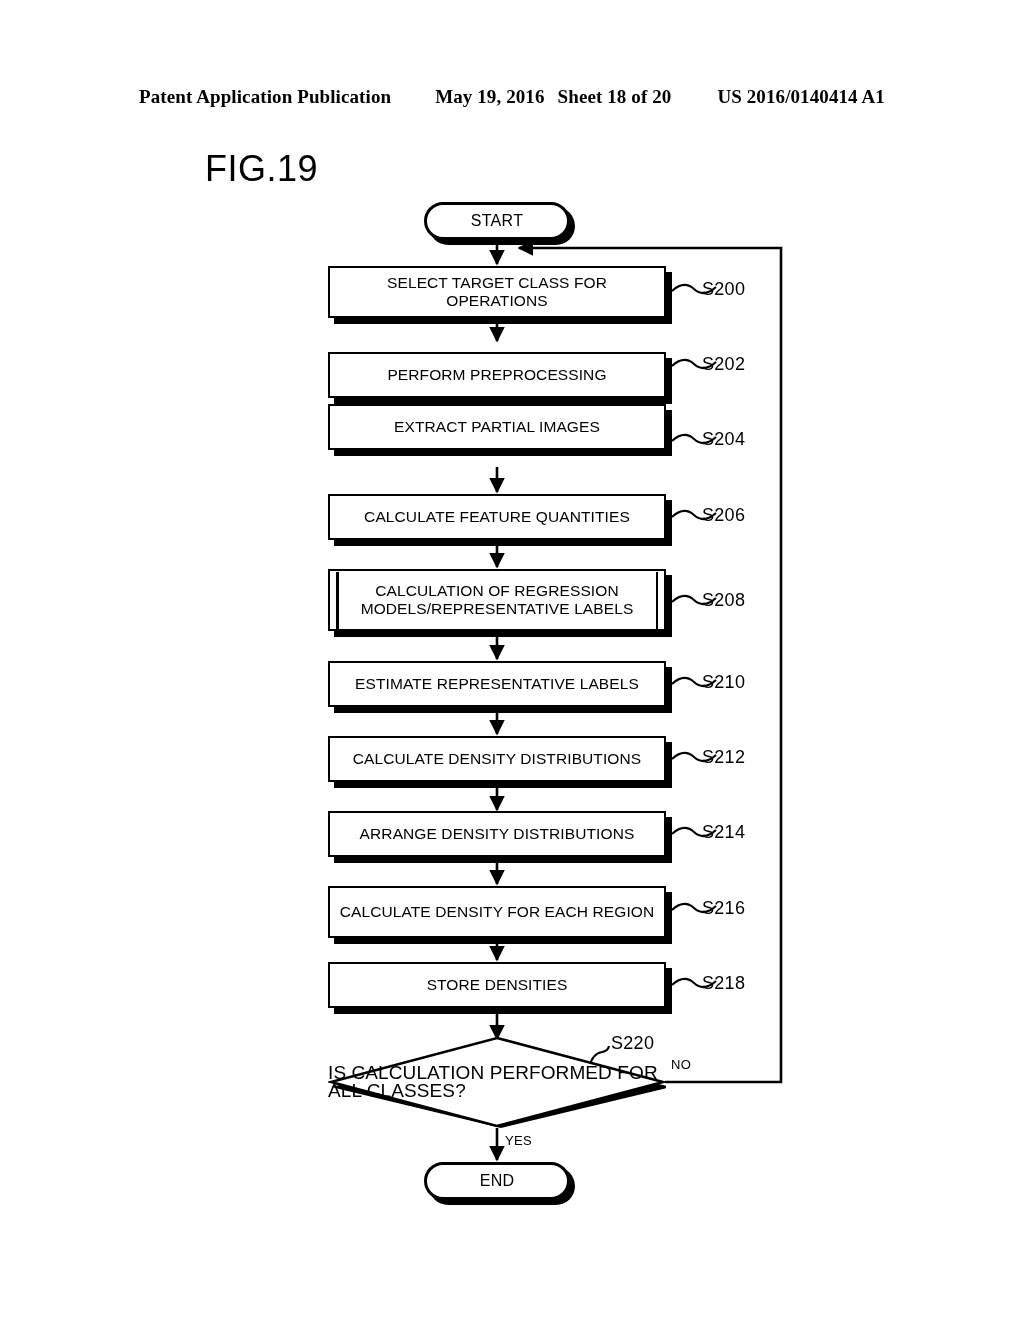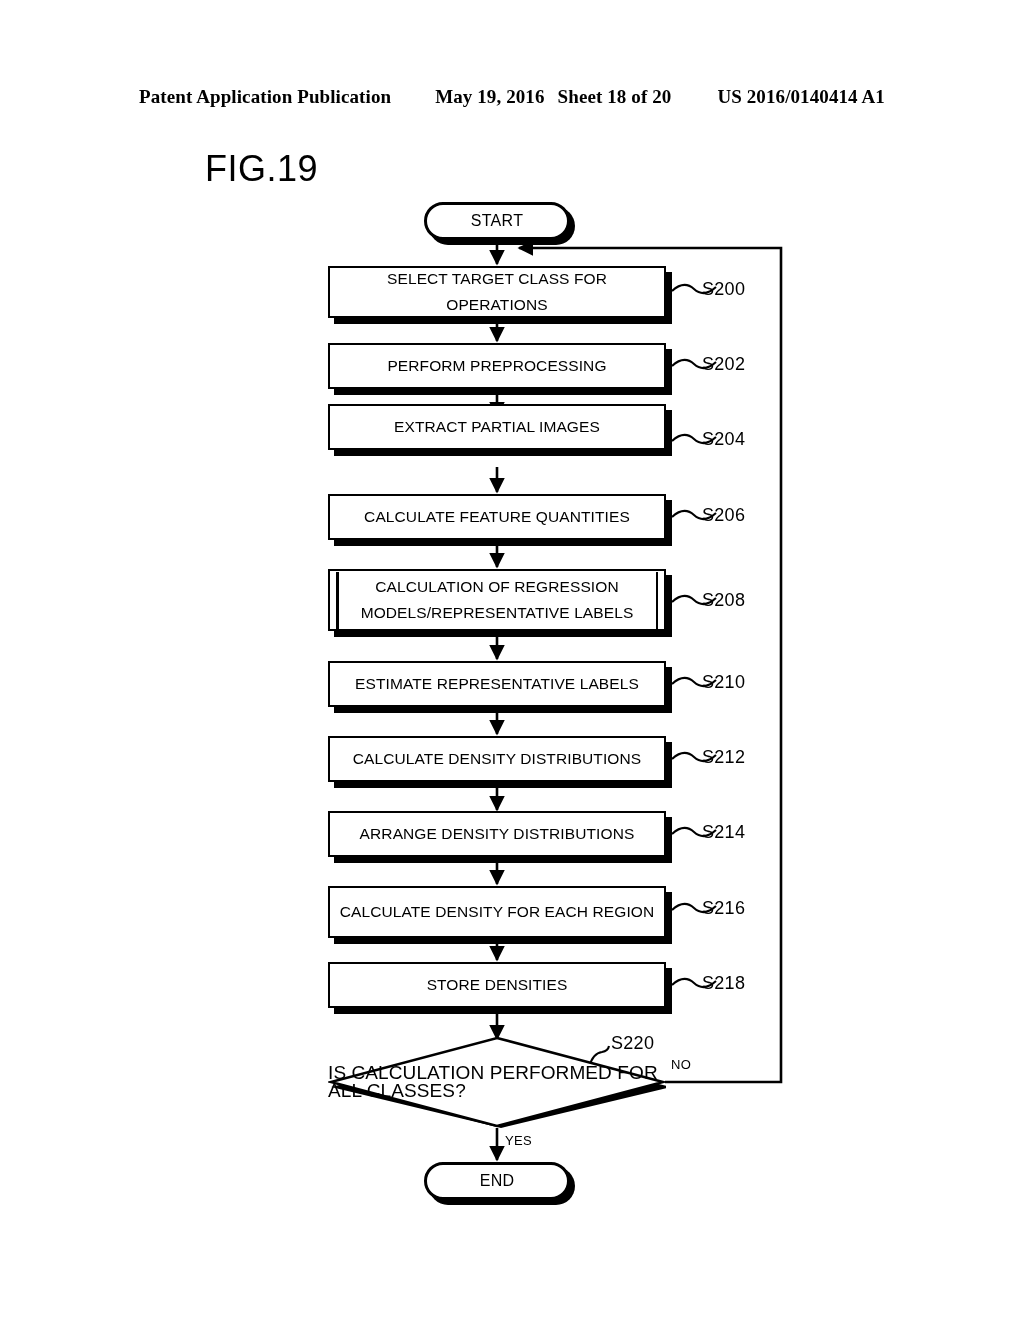--- a/index.html
+++ b/index.html
@@ -74,21 +74,21 @@
     text-align: center;
   }
 
   
   .proc {
     border: 2.5px solid #000;
     box-shadow: 6px 6px 0 0 #000;
   }
   .proc .node-text {
     font-size: 15.5px;
-    line-height: 26px;
+    line-height: 18px;
     letter-spacing: 0.1px;
     padding: 0 6px;
   }
 
   
   .predef { position: absolute; }
   .predef .bar {
     position: absolute;
     top: 2.5px;
     bottom: 2.5px;
@@ -212,21 +212,21 @@
 
   <div class="node term" style="left:424px; top:202px; width:146px; height:38px;">
     <span class="node-text">START</span>
   </div>
 
   <div class="node proc" style="left:328px; top:266px; width:338px; height:52px;">
     <span class="node-text">SELECT TARGET CLASS FOR OPERATIONS</span>
   </div>
   <div class="step-ref" style="left:702px; top:279px;">S200</div>
 
-  <div class="node proc" style="left:328px; top:343px; width:338px; height:46px;">
+  <div class="node proc" style="left:328px; top:352px; width:338px; height:46px;">
     <span class="node-text">PERFORM PREPROCESSING</span>
   </div>
   <div class="step-ref" style="left:702px; top:354px;">S202</div>
 
   <div class="node proc" style="left:328px; top:404px; width:338px; height:46px;">
     <span class="node-text">EXTRACT PARTIAL IMAGES</span>
   </div>
   <div class="step-ref" style="left:702px; top:429px;">S204</div>
 
   <div class="node proc" style="left:328px; top:494px; width:338px; height:46px;">

